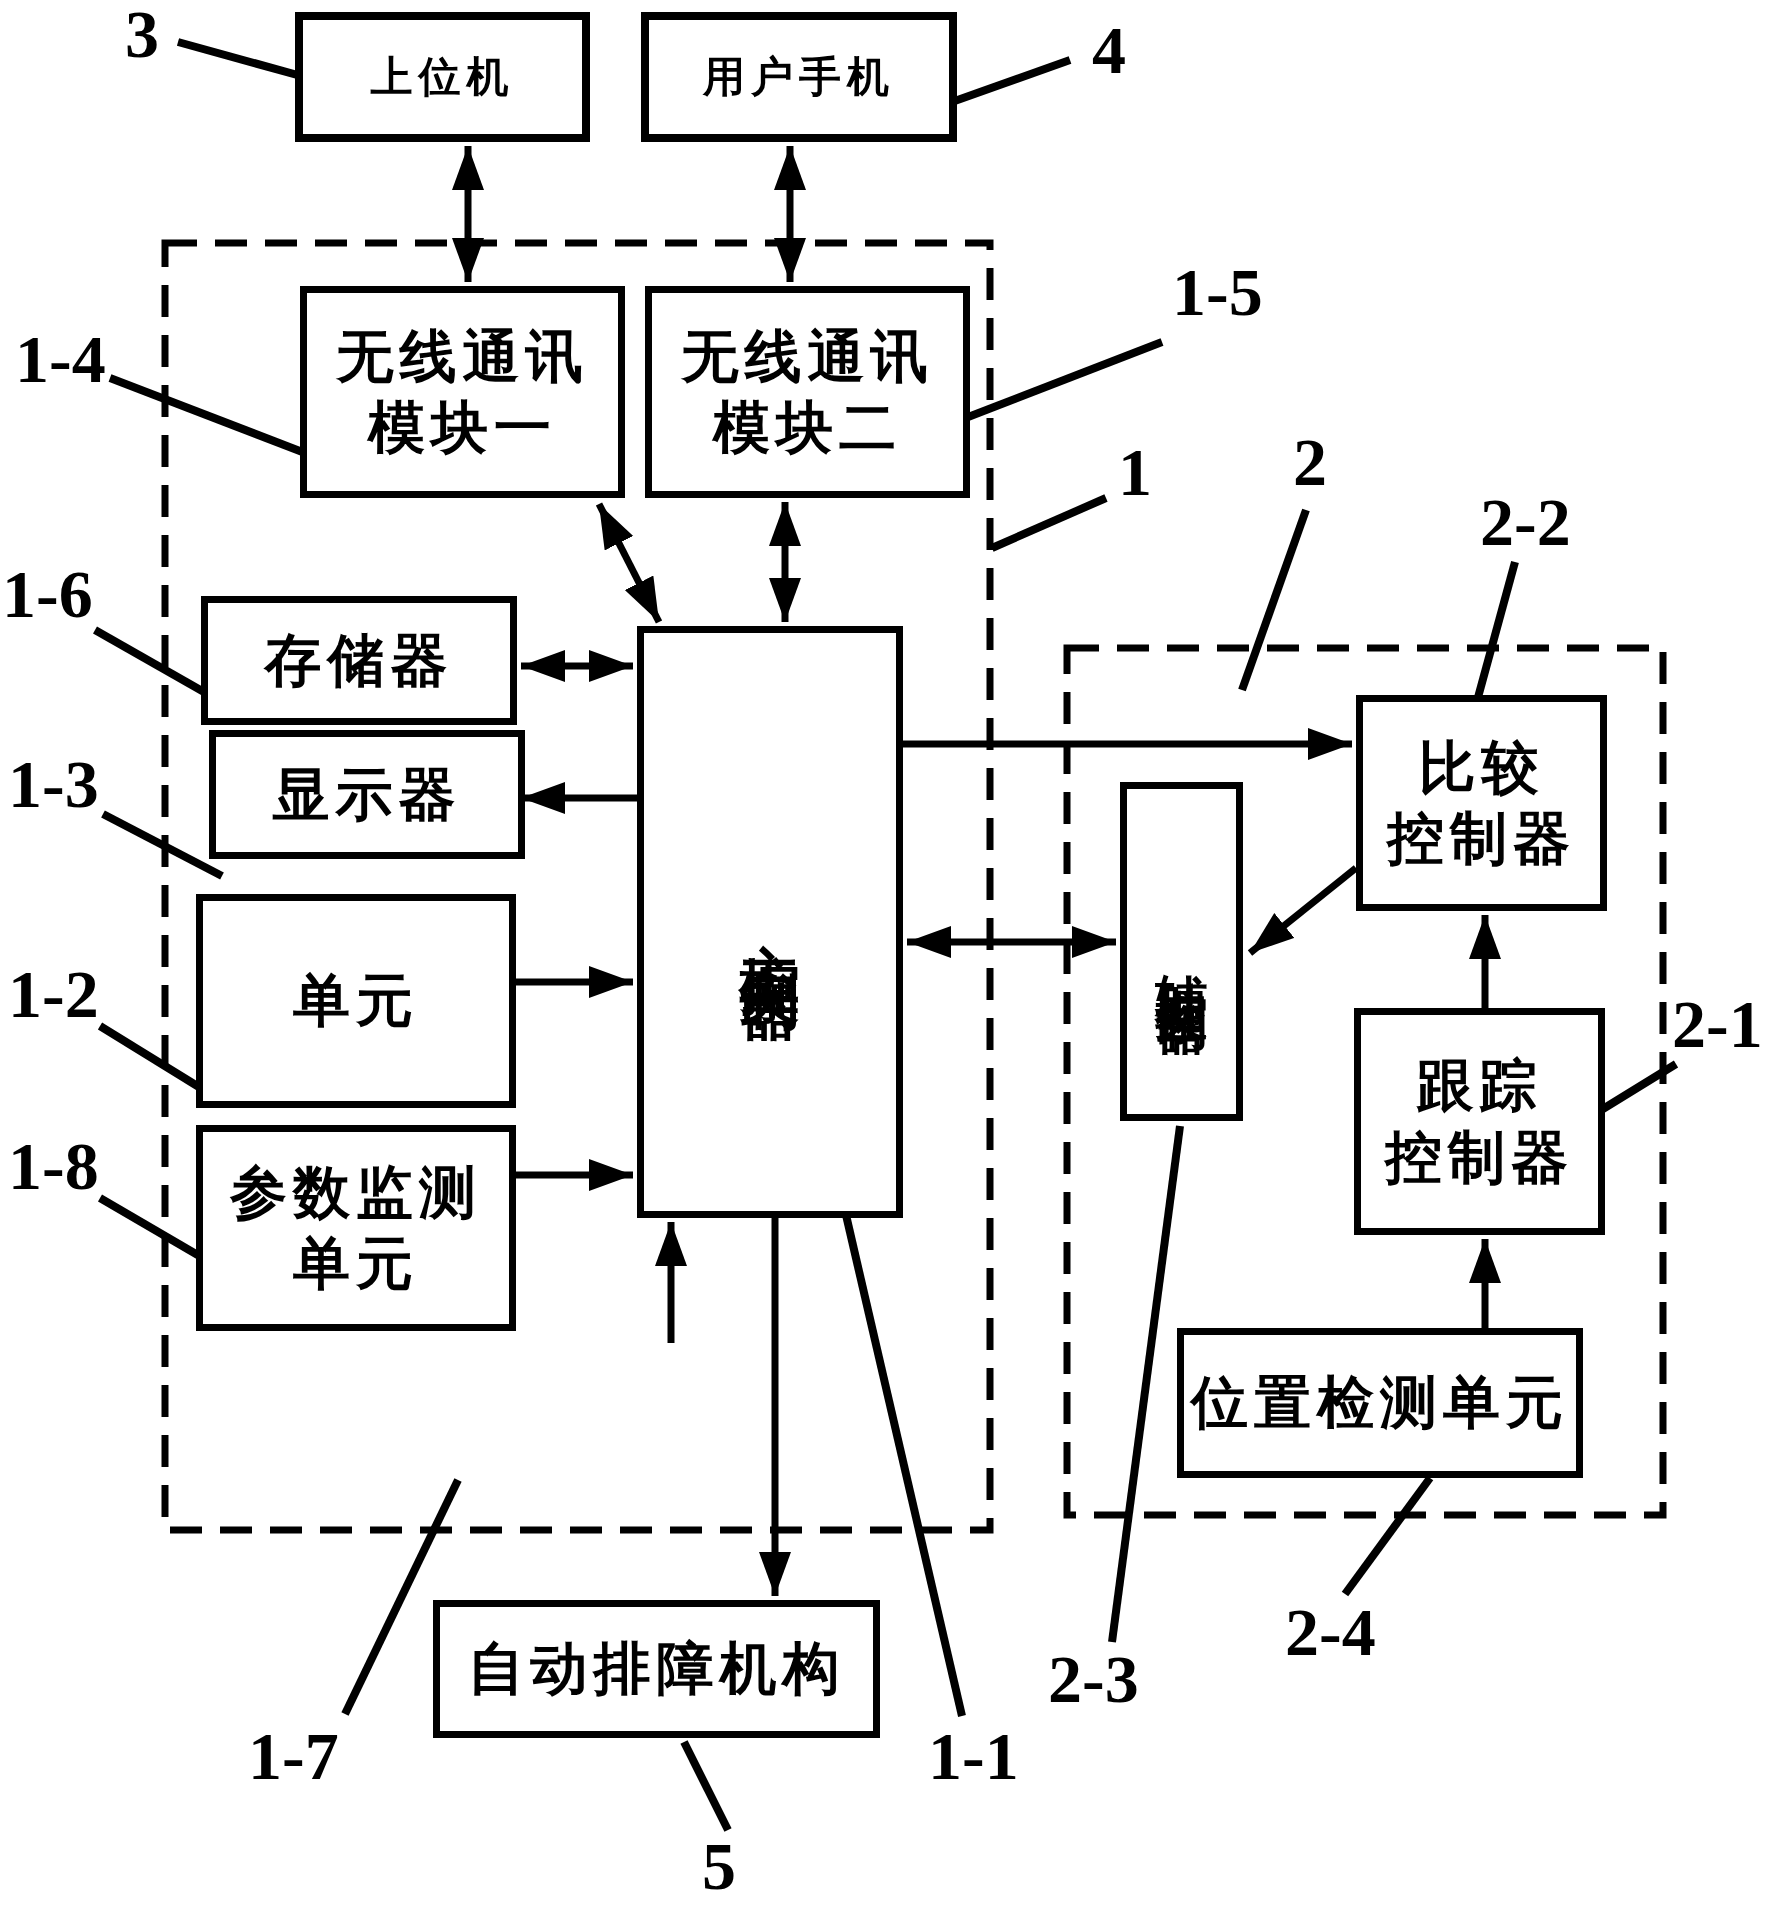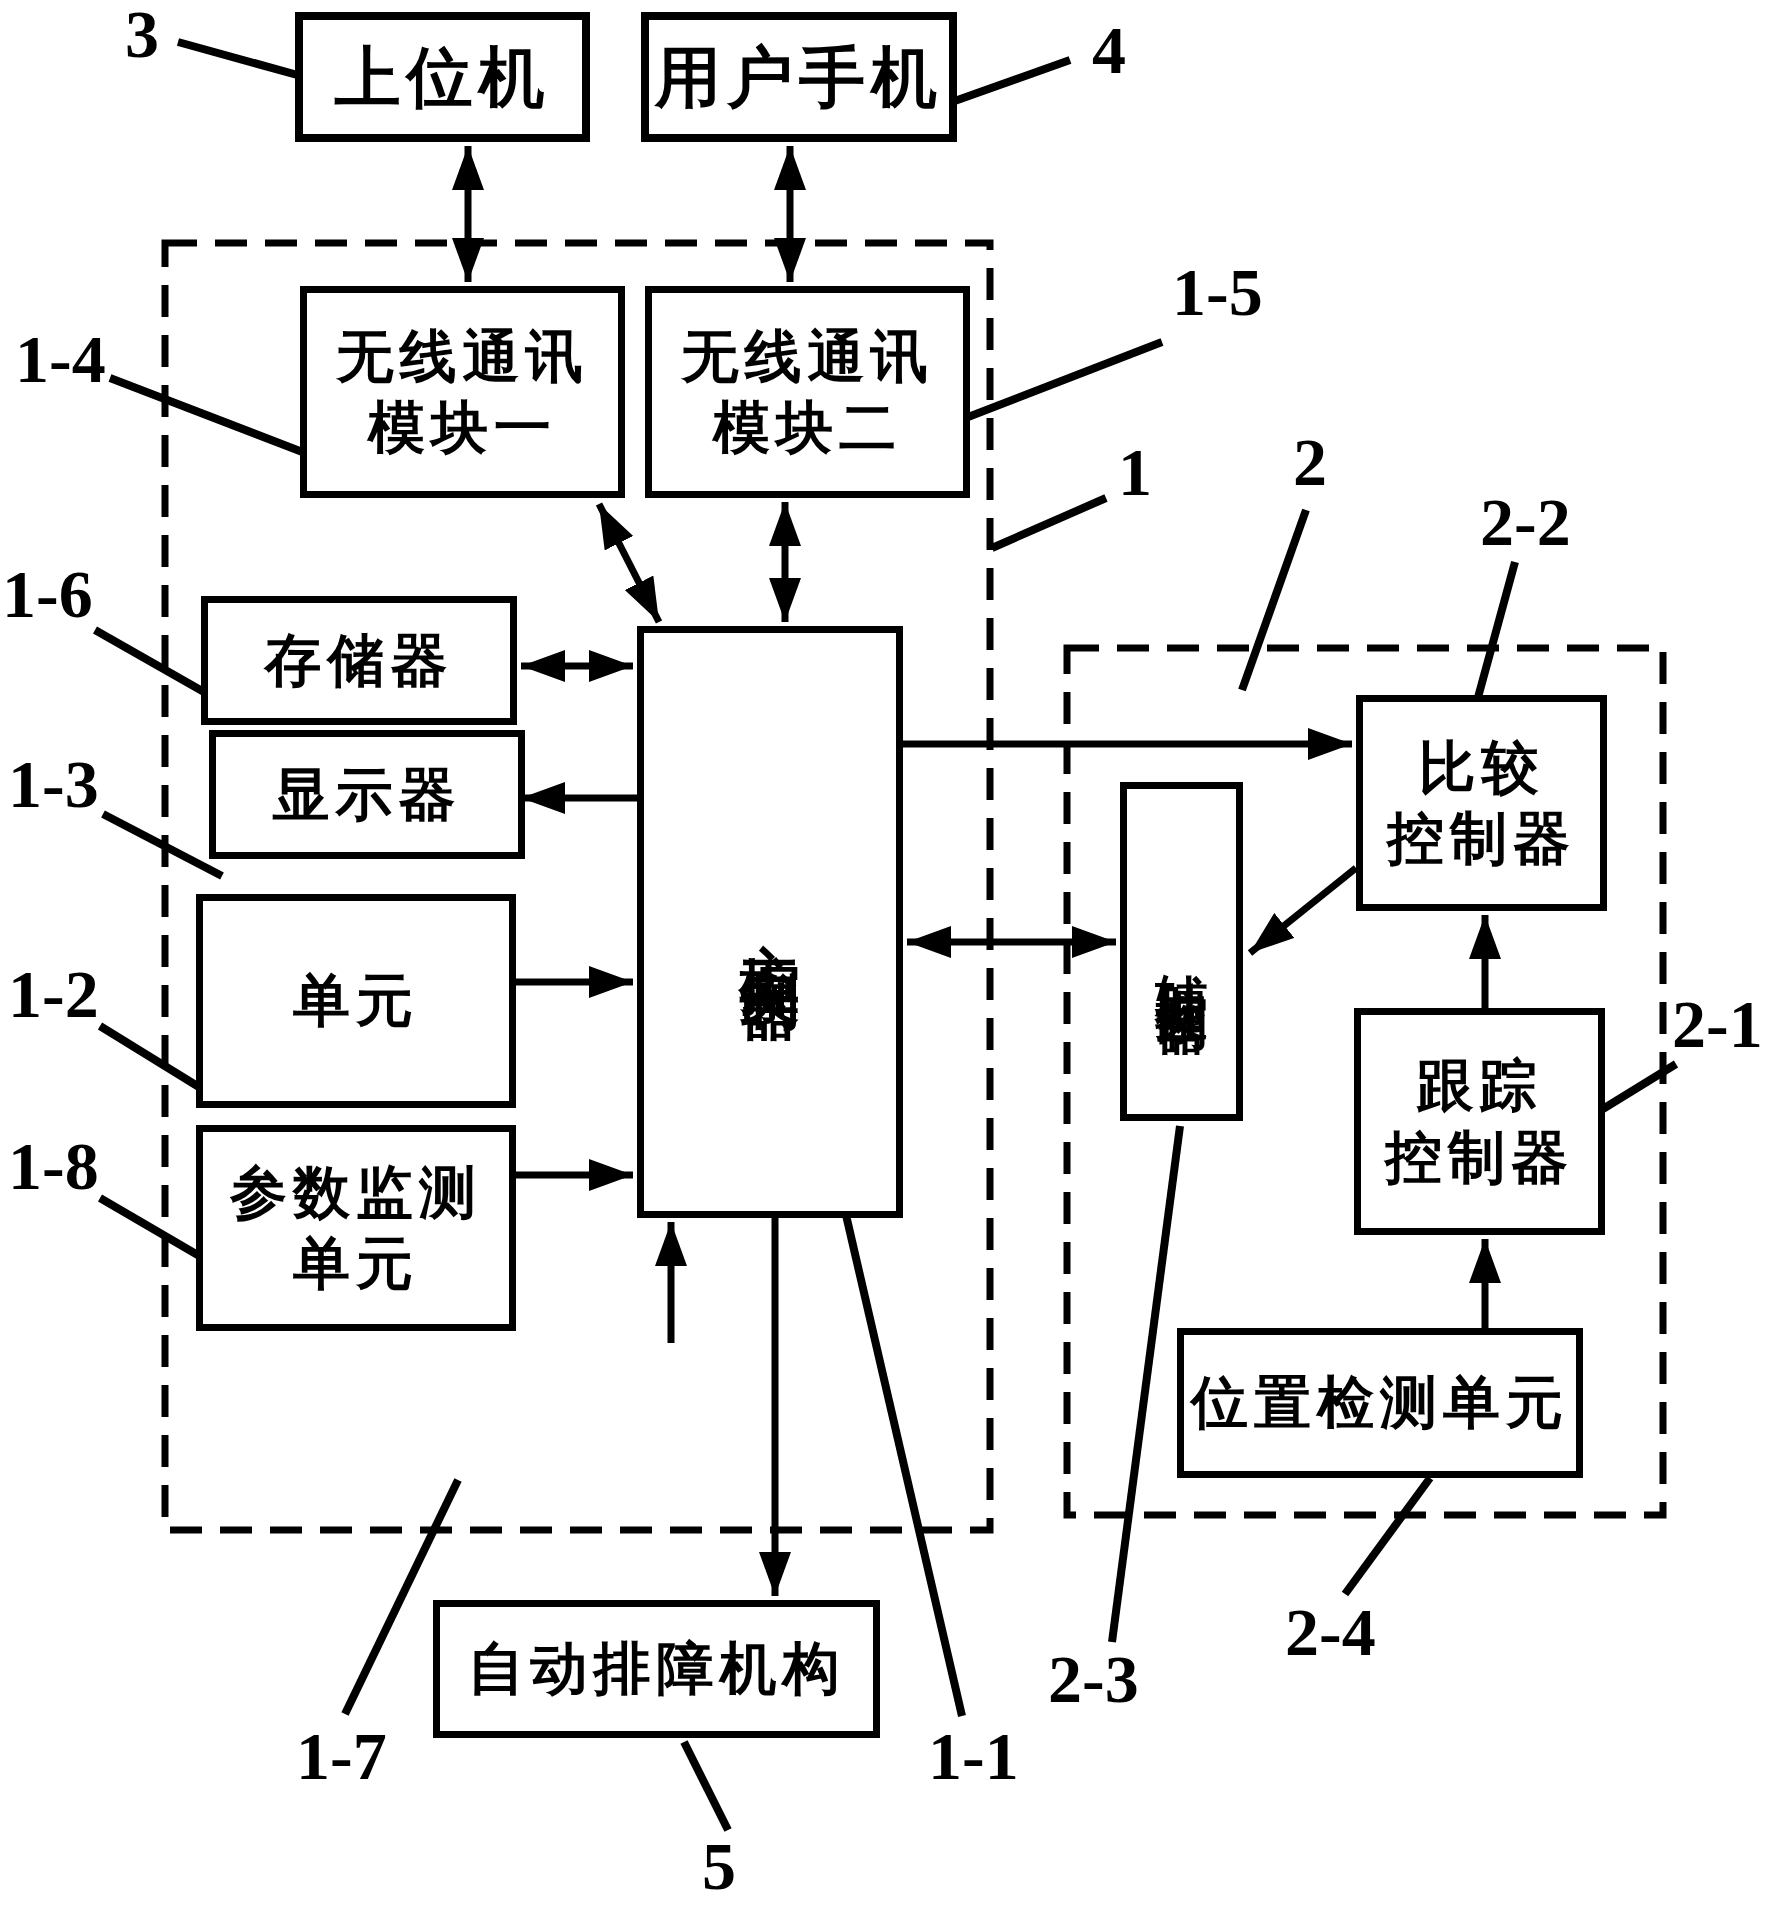--- a/index.html
+++ b/index.html
@@ -19,21 +19,21 @@
     display:flex;
     flex-direction:column;
     align-items:center;
     justify-content:center;
     text-align:center;
     box-sizing:border-box;
     line-height:1.25;
   }
   .box.thick{border-width:8px;}
   .box .bl{display:block;font-size:57px;font-weight:600;letter-spacing:6px;}
-  .box .bl.big{font-size:66px;}
+  .box .bl.big{font-size:42px;}
   .vtext{
     writing-mode:vertical-rl;
     text-orientation:upright;
     font-size:60px;font-weight:600;
     letter-spacing:14px;
   }
   .vtext.small{font-size:52px;letter-spacing:8px;}
   .ref{
     position:absolute;
     font-family:"Liberation Serif", serif;
@@ -169,16 +169,16 @@
   <div class="ref" style="left:8px;top:750px;">1-3</div>
   <div class="ref" style="left:8px;top:960px;">1-2</div>
   <div class="ref" style="left:8px;top:1132px;">1-8</div>
   <div class="ref" style="left:1118px;top:438px;">1</div>
   <div class="ref" style="left:1293px;top:428px;">2</div>
   <div class="ref" style="left:1480px;top:488px;">2-2</div>
   <div class="ref" style="left:1672px;top:990px;">2-1</div>
   <div class="ref" style="left:1048px;top:1645px;">2-3</div>
   <div class="ref" style="left:1285px;top:1598px;">2-4</div>
   <div class="ref" style="left:928px;top:1722px;">1-1</div>
-  <div class="ref" style="left:248px;top:1722px;margin-left:48px;">1-7</div>
+  <div class="ref" style="left:248px;top:1722px;">1-7</div>
   <div class="ref" style="left:702px;top:1832px;">5</div>
 
 </div>
 
 </body></html>

